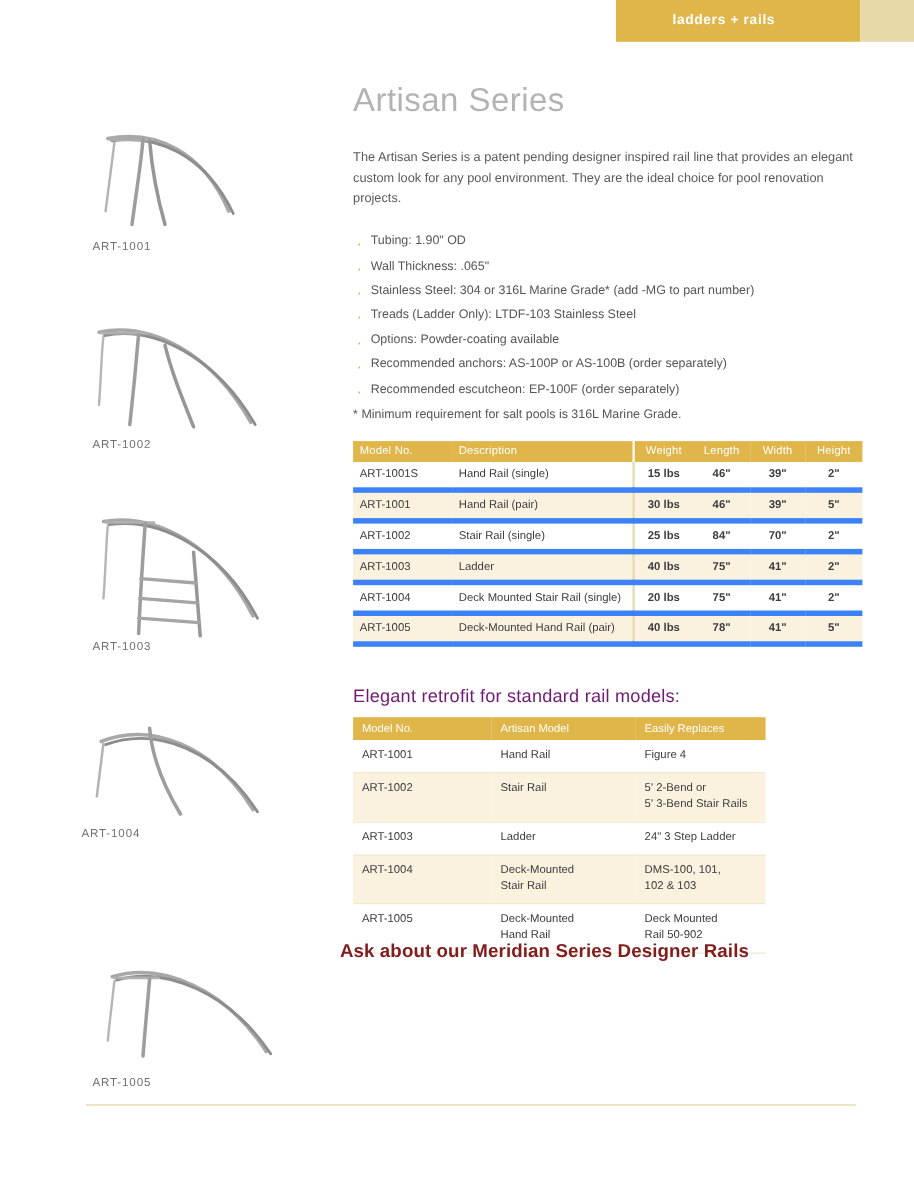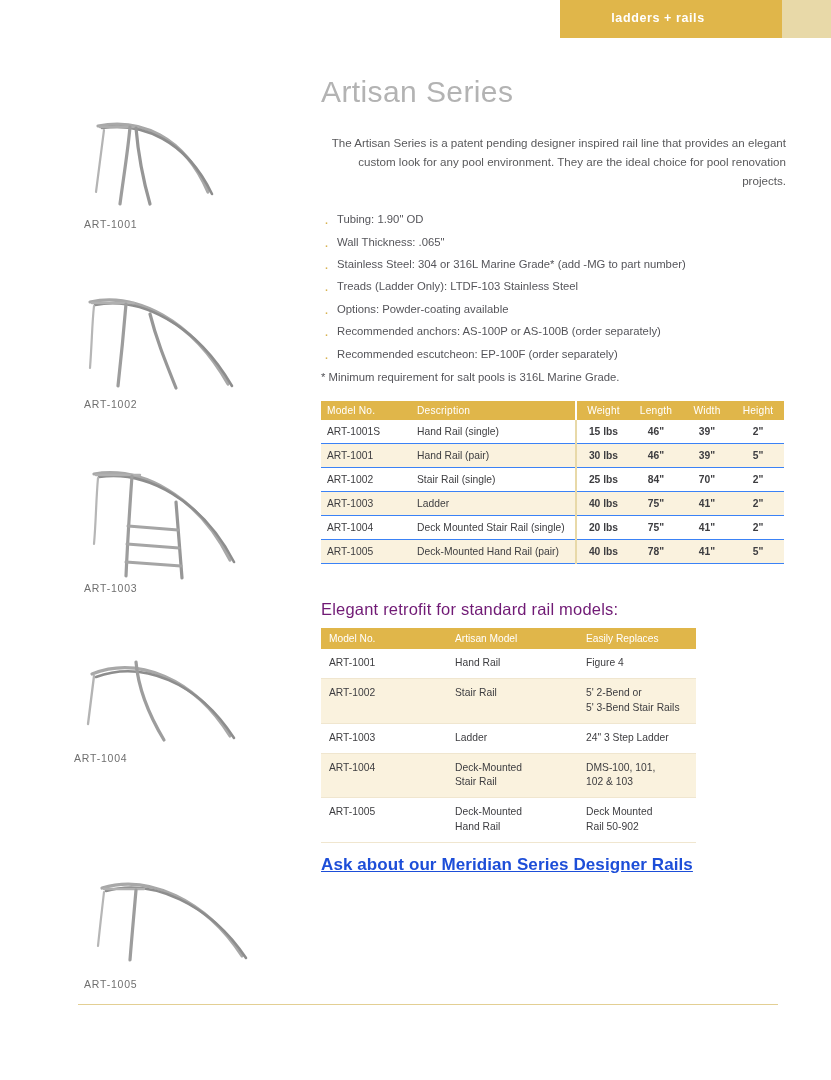--- a/index.html
+++ b/index.html
@@ -96,21 +96,20 @@
     letter-spacing: 0.2px;
     margin: 3px 0 0 0;
     font-weight: normal;
   }
   .intro {
     margin: 26px 0 0 0;
     font-size: 11.6px;
     line-height: 1.62;
     color: #59595b;
     width: 465px;
-    text-align: right;
   }
 
   .spec-list {
     list-style: none;
     margin: 18px 0 0 0;
     padding: 0;
   }
   .spec-list li {
     position: relative;
     padding-left: 16px;
@@ -162,21 +161,21 @@
     font-size: 10.3px;
   }
   .spec-table td.num {
     text-align: center;
     font-weight: bold;
   }
   .spec-table td.divider { border-left: 2px solid #e8d9a8; }
   .spec-table th.divider { border-left: 2px solid #ffffff; }
   .spec-table tbody tr:nth-child(odd) { background: #ffffff; }
   .spec-table tbody tr:nth-child(even) { background: #faf2de; }
-  .spec-table tbody tr { border-bottom: 1px solid #3b82f6; }
+  .spec-table tbody tr { border-bottom: 5px solid #3b82f6; }
 
   .retro-heading {
     margin: 36px 0 0 0;
     font-size: 16.5px;
     color: #701a75;
     font-weight: normal;
     letter-spacing: 0.2px;
   }
   .retro-table {
     margin-top: 9px;
@@ -196,27 +195,26 @@
     font-size: 10.3px;
     vertical-align: top;
     line-height: 1.45;
   }
   .retro-table tbody tr:nth-child(odd) { background: #ffffff; }
   .retro-table tbody tr:nth-child(even) { background: #faf2de; }
   .retro-table tbody tr { border-bottom: 1px solid #f0e6cf; }
 
   .cta {
     position: absolute;
-    left: 321px;
+    left: 309px;
     top: 855px;
     font-size: 17px;
-    color: #1d4ed8;
+    color: #7f1d1d;
     font-weight: bold;
     letter-spacing: 0.1px;
-    text-decoration: underline;
   }
 
   .bottom-rule {
     position: absolute;
     left: 78px;
     top: 1004px;
     width: 700px;
     height: 1px;
     background: #e3cf93;
   }

